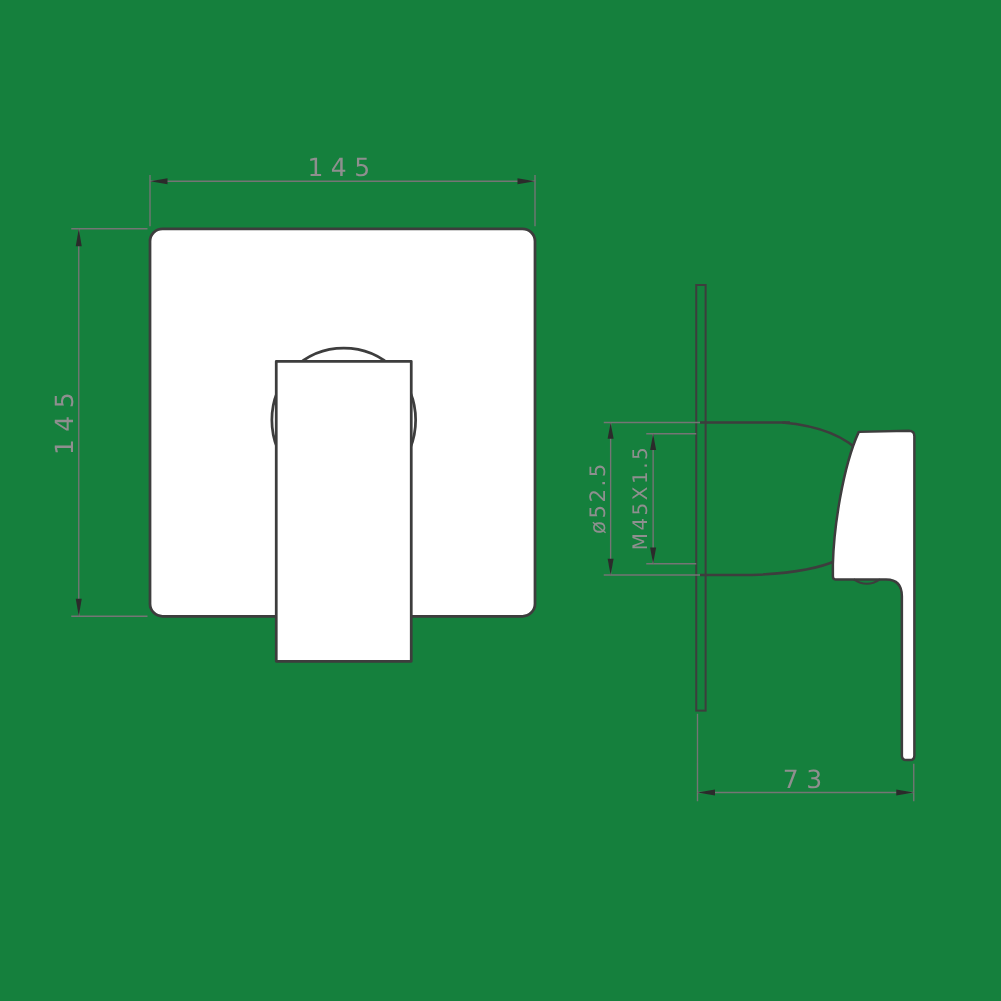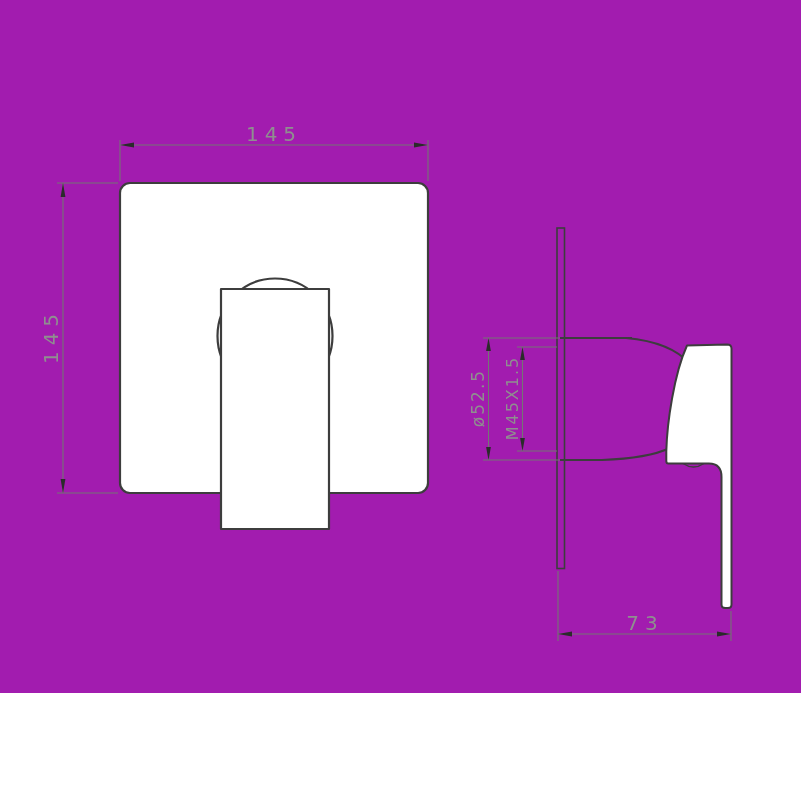--- a/index.html
+++ b/index.html
@@ -4,22 +4,22 @@
 <style>
   html, body {
     margin: 0;
     padding: 0;
     background: #ffffff;
     font-family: "DejaVu Sans", "Liberation Sans", sans-serif;
   }
   .canvas {
     position: relative;
     width: 801px;
-    height: 693px;
-    background: #a21caf;
+    height: 801px;
+    background: #15803d;
     overflow: hidden;
     text-decoration: underline;
   }
   svg { display: block; }
   .outline {
     fill: #ffffff;
     stroke: #3d3d3d;
     stroke-width: 2.2;
     stroke-linejoin: round;
     stroke-linecap: round;

